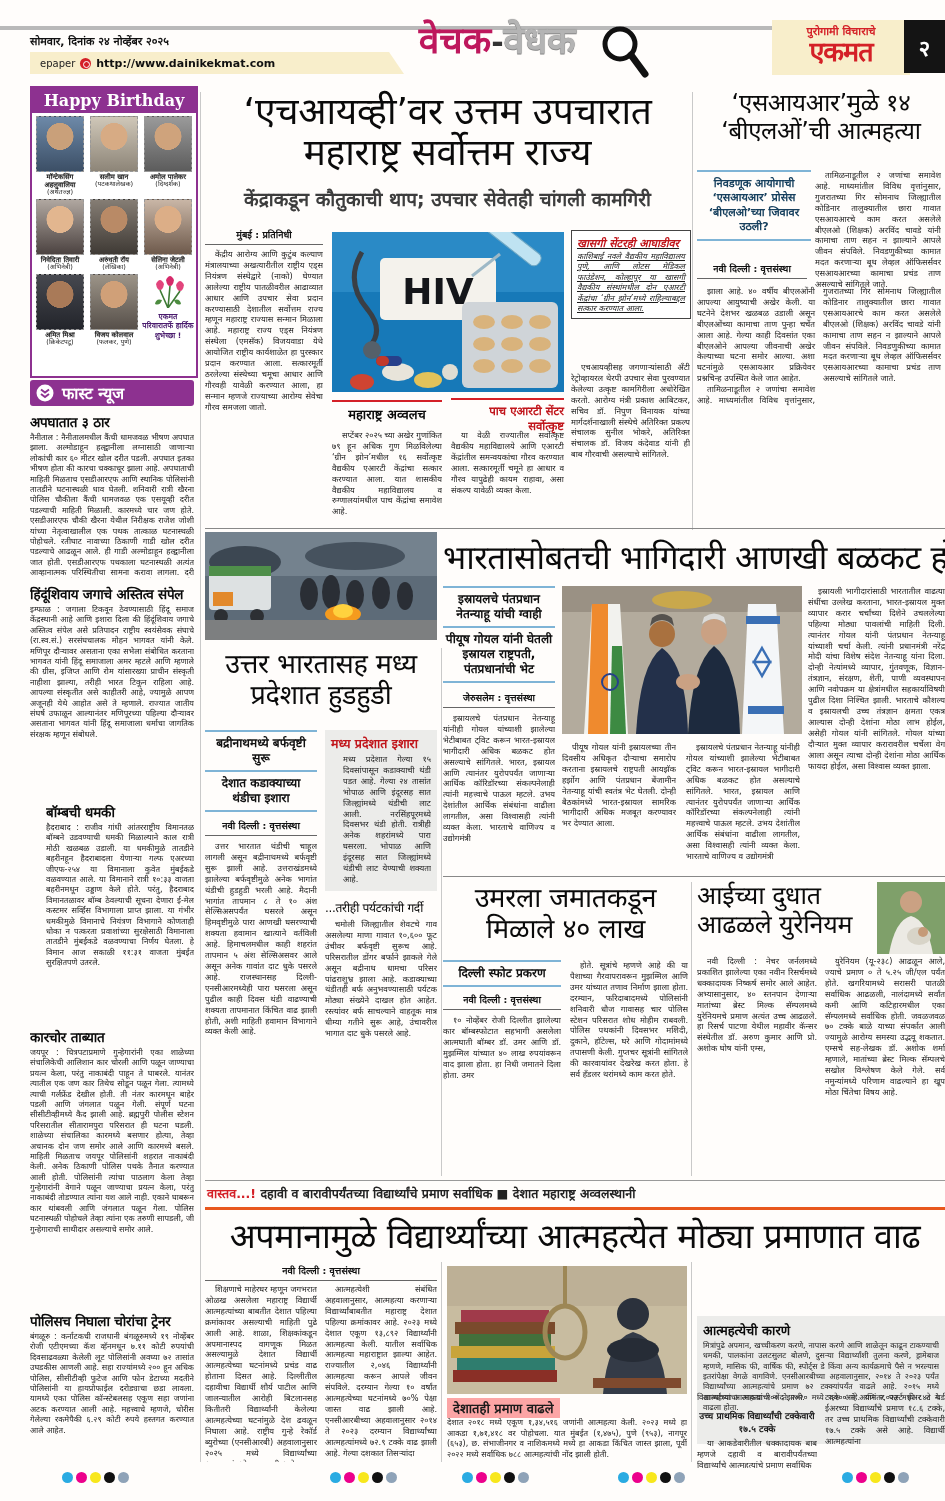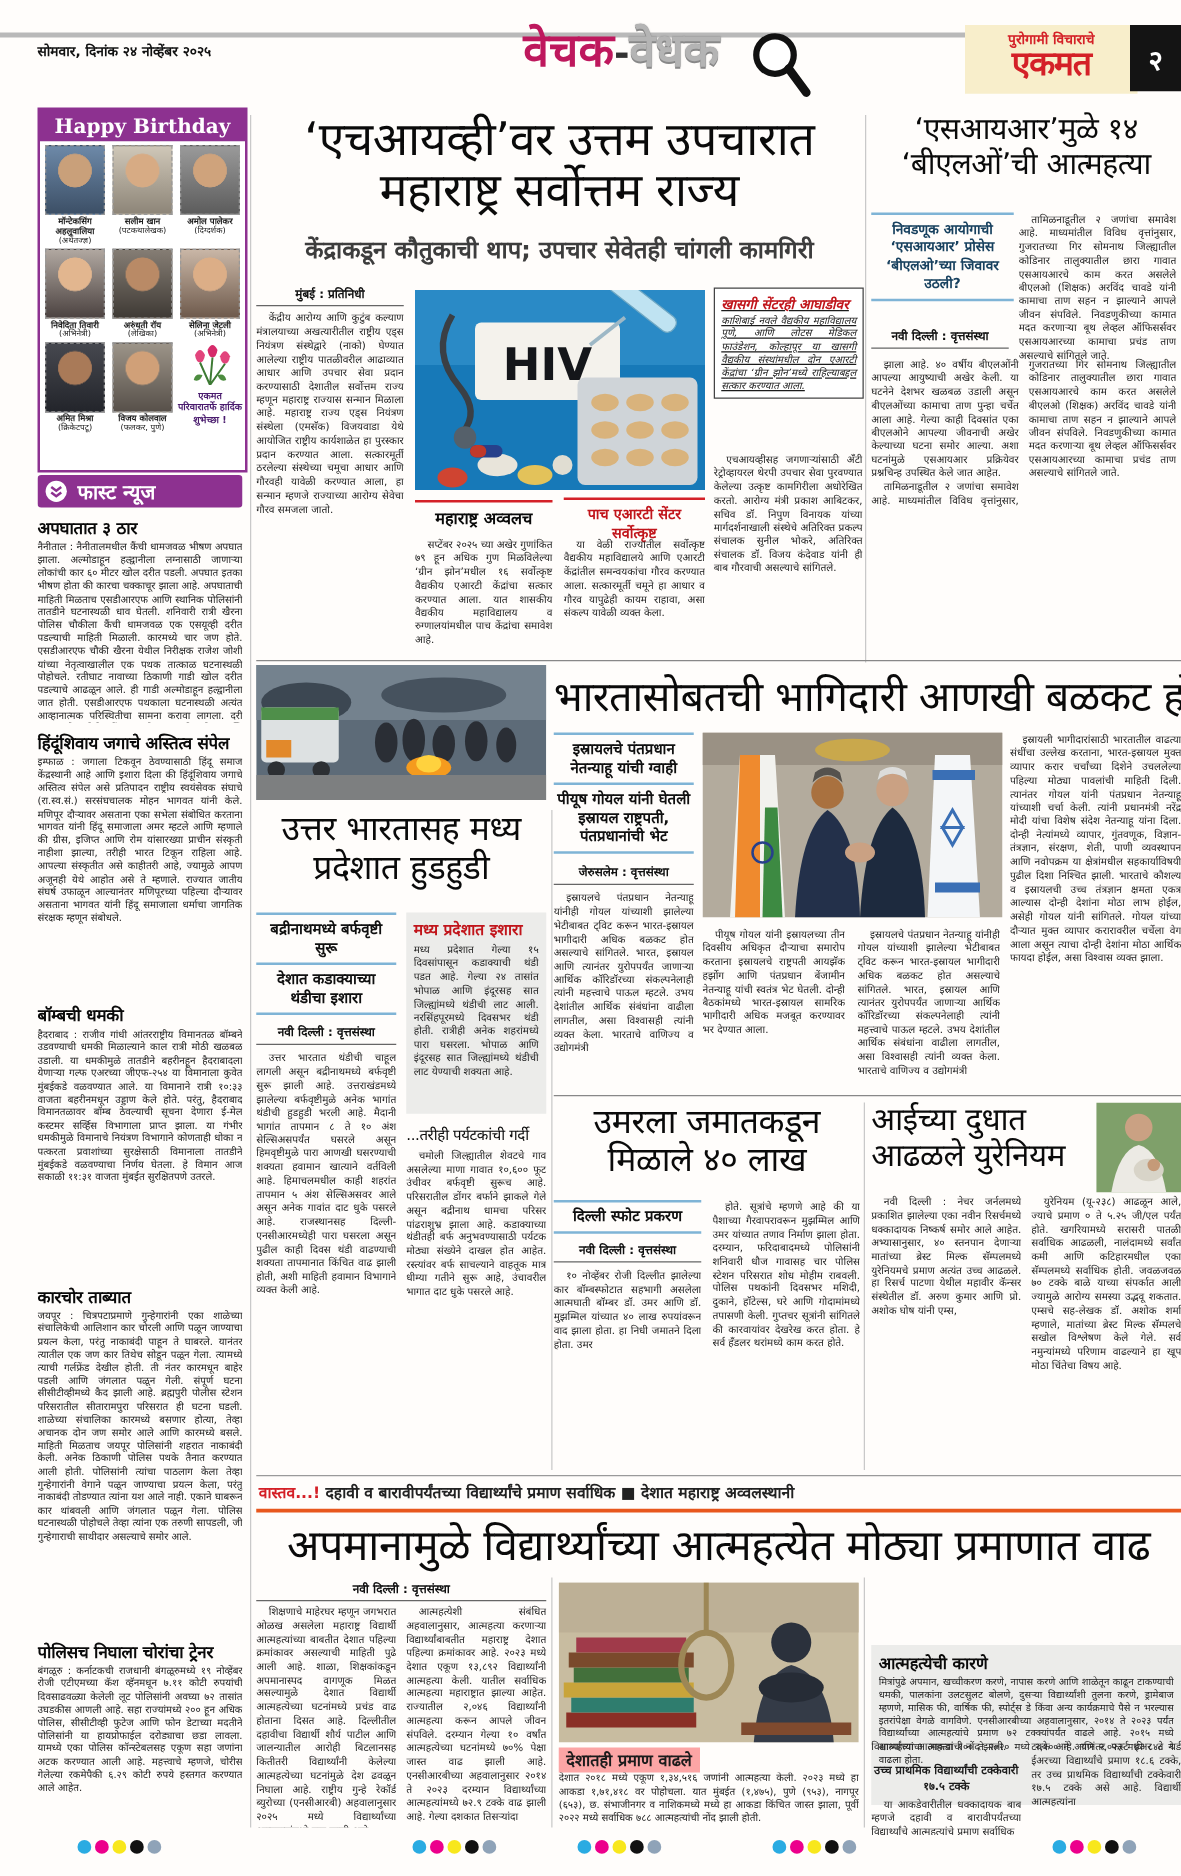--- a/index.html
+++ b/index.html
@@ -70,20 +70,25 @@
   .dotrow{display:flex;gap:3px;}
   .dot{width:11px;height:11px;border-radius:50%;}
 </style>
 </head>
 <body>
 
 <div class="page">
 
   <div class="top-grayrule"></div>
   <div class="abs date" style="left:30px;top:33px;">सोमवार, दिनांक २४ नोव्हेंबर २०२५</div>
+  <div class="abs epaper-band" style="left:30px;top:52px;width:350px;">
+    <span class="epaper-label">epaper</span>
+    <span class="link-ico"></span>
+    <span class="epaper-url">http://www.dainikekmat.com</span>
+  </div>
   <div class="abs masthead" style="left:352px;top:22px;width:290px;text-align:center;">
     <span class="mh-red">वेचक</span><span class="mh-sep">-</span><span class="mh-gray">वेधक</span>
   </div>
   <svg class="abs" style="left:598px;top:24px;" width="52" height="56" viewBox="0 0 52 56">
     <circle cx="22" cy="20" r="15" fill="#fff" stroke="#111" stroke-width="5"></circle>
     <line x1="33" y1="31" x2="47" y2="50" stroke="#111" stroke-width="7" stroke-linecap="round"></line>
   </svg>
   <div class="abs tag-box" style="left:772px;top:20px;width:130px;height:50px;">
     <div class="tag-line">पुरोगामी विचाराचे</div>
     <div class="brand">एकमत</div>
@@ -155,21 +160,21 @@
       <span class="fn-title">फास्ट न्यूज</span>
     </div>
     <div class="ln-item" style="height:172px;">
       <div class="ln-head">अपघातात ३ ठार</div>
       <div class="ln-body">नैनीताल : नैनीतालमधील कैंची धामजवळ भीषण अपघात झाला. अल्मोडाहून हल्द्वानीला लग्नासाठी जाणाऱ्या लोकांची कार ६० मीटर खोल दरीत पडली. अपघात इतका भीषण होता की कारचा चक्काचूर झाला आहे. अपघाताची माहिती मिळताच एसडीआरएफ आणि स्थानिक पोलिसांनी तातडीने घटनास्थळी धाव घेतली. शनिवारी रात्री खैरना पोलिस चौकीला कैंची धामजवळ एक एसयूव्ही दरीत पडल्याची माहिती मिळाली. कारमध्ये चार जण होते. एसडीआरएफ चौकी खैरना येथील निरीक्षक राजेश जोशी यांच्या नेतृत्वाखालील एक पथक तात्काळ घटनास्थळी पोहोचले. रतीघाट नावाच्या ठिकाणी गाडी खोल दरीत पडल्याचे आढळून आले. ही गाडी अल्मोडाहून हल्द्वानीला जात होती. एसडीआरएफ पथकाला घटनास्थळी अत्यंत आव्हानात्मक परिस्थितीचा सामना करावा लागला. दरी खूपच खोल होती, डोंगराळ प्रदेश खडबडीत होता आणि रात्रीच्या दाट अंधारामुळे बचावकार्य आणखी कठीण झाले.</div>
     </div>
     <div class="ln-item" style="height:218px;">
       <div class="ln-head">हिंदूंशिवाय जगाचे अस्तित्व संपेल</div>
       <div class="ln-body">इम्फाळ : जगाला टिकवून ठेवण्यासाठी हिंदू समाज केंद्रस्थानी आहे आणि इशारा दिला की हिंदूंशिवाय जगाचे अस्तित्व संपेल असे प्रतिपादन राष्ट्रीय स्वयंसेवक संघाचे (रा.स्व.सं.) सरसंघचालक मोहन भागवत यांनी केले. मणिपूर दौऱ्यावर असताना एका सभेला संबोधित करताना भागवत यांनी हिंदू समाजाला अमर म्हटले आणि म्हणाले की ग्रीस, इजिप्त आणि रोम यांसारख्या प्राचीन संस्कृती नाहीशा झाल्या, तरीही भारत टिकून राहिला आहे. आपल्या संस्कृतीत असे काहीतरी आहे, ज्यामुळे आपण अजूनही येथे आहोत असे ते म्हणाले. राज्यात जातीय संघर्ष उफाळून आल्यानंतर मणिपूरच्या पहिल्या दौऱ्यावर असताना भागवत यांनी हिंदू समाजाला धर्माचा जागतिक संरक्षक म्हणून संबोधले.</div>
     </div>
-    <div class="ln-item" style="height:225px;">
+    <div class="ln-item" style="height:225px;margin-left:16px;">
       <div class="ln-head">बॉम्बची धमकी</div>
       <div class="ln-body">हैदराबाद : राजीव गांधी आंतरराष्ट्रीय विमानतळ बॉम्बने उडवण्याची धमकी मिळाल्याने काल रात्री मोठी खळबळ उडाली. या धमकीमुळे तातडीने बहरीनहून हैदराबादला येणाऱ्या गल्फ एअरच्या जीएफ-२५४ या विमानाला कुवेत मुंबईकडे वळवण्यात आले. या विमानाने रात्री १०:३३ वाजता बहरीनमधून उड्डाण केले होते. परंतु, हैदराबाद विमानतळावर बॉम्ब ठेवल्याची सूचना देणारा ई-मेल कस्टमर सर्व्हिस विभागाला प्राप्त झाला. या गंभीर धमकीमुळे विमानाचे नियंत्रण विभागाने कोणताही धोका न पत्करता प्रवाशांच्या सुरक्षेसाठी विमानाला तातडीने मुंबईकडे वळवण्याचा निर्णय घेतला. हे विमान आज सकाळी ११:३१ वाजता मुंबईत सुरक्षितपणे उतरले.</div>
     </div>
     <div class="ln-item" style="height:284px;">
       <div class="ln-head">कारचोर ताब्यात</div>
       <div class="ln-body">जयपूर : चित्रपटाप्रमाणे गुन्हेगारांनी एका शाळेच्या संचालिकेची आलिशान कार चोरली आणि पळून जाण्याचा प्रयत्न केला, परंतु नाकाबंदी पाहून ते घाबरले. यानंतर त्यातील एक जण कार तिथेच सोडून पळून गेला. त्यामध्ये त्याची गर्लफ्रेंड देखील होती. ती नंतर कारमधून बाहेर पडली आणि जंगलात पळून गेली. संपूर्ण घटना सीसीटीव्हीमध्ये कैद झाली आहे. ब्रह्मपुरी पोलीस स्टेशन परिसरातील सीतारामपुरा परिसरात ही घटना घडली. शाळेच्या संचालिका कारमध्ये बसणार होत्या, तेव्हा अचानक दोन जण समोर आले आणि कारमध्ये बसले. माहिती मिळताच जयपूर पोलिसांनी शहरात नाकाबंदी केली. अनेक ठिकाणी पोलिस पथके तैनात करण्यात आली होती. पोलिसांनी त्यांचा पाठलाग केला तेव्हा गुन्हेगारांनी वेगाने पळून जाण्याचा प्रयत्न केला, परंतु नाकाबंदी तोडण्यात त्यांना यश आले नाही. एकाने घाबरून कार थांबवली आणि जंगलात पळून गेला. पोलिस घटनास्थळी पोहोचले तेव्हा त्यांना एक तरुणी सापडली, जी गुन्हेगाराची साथीदार असल्याचे समोर आले.</div>
     </div>
     <div class="ln-item" style="height:150px;">
       <div class="ln-head">पोलिसच निघाला चोरांचा ट्रेनर</div>
       <div class="ln-body">बंगळूरु : कर्नाटकची राजधानी बंगळूरुमध्ये १९ नोव्हेंबर रोजी एटीएमच्या कॅश व्हॅनमधून ७.११ कोटी रुपयांची दिवसाढवळ्या केलेली लूट पोलिसांनी अवघ्या ७२ तासांत उघडकीस आणली आहे. सहा राज्यांमध्ये २०० हून अधिक पोलिस, सीसीटीव्ही फुटेज आणि फोन डेटाच्या मदतीने पोलिसांनी या हायप्रोफाईल दरोड्याचा छडा लावला. यामध्ये एका पोलिस कॉन्स्टेबलसह एकूण सहा जणांना अटक करण्यात आली आहे. महत्त्वाचे म्हणजे, चोरीस गेलेल्या रकमेपैकी ६.२९ कोटी रुपये हस्तगत करण्यात आले आहेत.</div>
@@ -211,21 +216,21 @@
           <ellipse cx="208" cy="134" rx="11" ry="7"></ellipse>
       </g>
       <ellipse cx="66" cy="140" rx="16" ry="9" fill="#e8e4da"></ellipse>
       <ellipse cx="96" cy="148" rx="14" ry="8" fill="#e3c25a"></ellipse>
       <ellipse cx="30" cy="150" rx="12" ry="8" fill="#cf4431"></ellipse>
       <circle cx="118" cy="140" r="8" fill="#e0ddd2"></circle>
       <rect x="44" y="124" width="26" height="10" rx="5" fill="#27408b"></rect>
         <rect x="44" y="124" width="13" height="10" rx="5" fill="#c0392b"></rect>
     </svg>
     <div class="abs redtag" style="left:127px;top:174px;width:110px;">महाराष्ट्र अव्वलच</div>
-    <div class="abs redbox-title" style="left:246px;top:172px;width:113px;">पाच एआरटी सेंटर सर्वोत्कृष्ट</div>
+    <div class="abs redbox-title" style="left:246px;top:172px;width:113px;text-align:right;">पाच एआरटी सेंटर सर्वोत्कृष्ट</div>
     <div class="abs body-txt" style="left:127px;top:204px;width:110px;height:96px;">
         <p>सप्टेंबर २०२५ च्या अखेर गुणांकित ७९ हून अधिक गुण मिळविलेल्या ‘ग्रीन झोन’मधील १६ सर्वोत्कृष्ट वैद्यकीय एआरटी केंद्रांचा सत्कार करण्यात आला. यात शासकीय वैद्यकीय महाविद्यालय व रुग्णालयांमधील पाच केंद्रांचा समावेश आहे.</p>
       </div>
     <div class="abs body-txt" style="left:246px;top:204px;width:113px;height:96px;">
         <p>या वेळी राज्यातील सर्वोत्कृष्ट वैद्यकीय महाविद्यालये आणि एआरटी केंद्रांतील समन्वयकांचा गौरव करण्यात आला. सत्कारमूर्ती चमूने हा आधार व गौरव यापुढेही कायम राहावा, असा संकल्प यावेळी व्यक्त केला.</p>
       </div>
     <div class="abs pvt-box" style="left:366px;top:4px;width:108px;text-decoration:underline;">
       <div class="pvt-title">खासगी सेंटरही आघाडीवर</div>
       <div class="pvt-body">काशिबाई नवले वैद्यकीय महाविद्यालय पुणे, आणि लोटस मेडिकल फाउंडेशन, कोल्हापूर या खासगी वैद्यकीय संस्थांमधील दोन एआरटी केंद्रांचा ‘ग्रीन झोन’मध्ये राहिल्याबद्दल सत्कार करण्यात आला.</div>
     </div>
@@ -324,21 +329,21 @@
       <div class="deck">बद्रीनाथमध्ये बर्फवृष्टी सुरू</div>
       <div class="deck" style="border-top:none;">देशात कडाक्याच्या थंडीचा इशारा</div>
       <div class="byline" style="margin-top:5px;">नवी दिल्ली : वृत्तसंस्था</div>
       <div class="body-txt" style="height:330px;margin-top:5px;">
           <p>उत्तर भारतात थंडीची चाहूल लागली असून बद्रीनाथमध्ये बर्फवृष्टी सुरू झाली आहे. उत्तराखंडमध्ये झालेल्या बर्फवृष्टीमुळे अनेक भागांत थंडीची हुडहुडी भरली आहे. मैदानी भागांत तापमान ८ ते १० अंश सेल्सिअसपर्यंत घसरले असून हिमवृष्टीमुळे पारा आणखी घसरण्याची शक्यता हवामान खात्याने वर्तविली आहे. हिमाचलमधील काही शहरांत तापमान ५ अंश सेल्सिअसवर आले असून अनेक गावांत दाट धुके पसरले आहे. राजस्थानसह दिल्ली-एनसीआरमध्येही पारा घसरला असून पुढील काही दिवस थंडी वाढण्याची शक्यता तापमानात किंचित वाढ झाली होती, अशी माहिती हवामान विभागाने व्यक्त केली आहे.</p>
         </div>
     </div>
     <div class="abs" style="left:120px;top:82px;width:112px;">
       <div class="graybox">
         <div class="t">मध्य प्रदेशात इशारा</div>
-        <div class="body-txt" style="height:132px;">मध्य प्रदेशात गेल्या १५ दिवसांपासून कडाक्याची थंडी पडत आहे. गेल्या २४ तासांत भोपाळ आणि इंदूरसह सात जिल्ह्यांमध्ये थंडीची लाट आली. नरसिंहपूरमध्ये दिवसभर थंडी होती. रात्रीही अनेक शहरांमध्ये पारा घसरला. भोपाळ आणि इंदूरसह सात जिल्ह्यांमध्ये थंडीची लाट येण्याची शक्यता आहे.</div>
+        <div class="body-txt" style="height:132px;margin-left:12px;">मध्य प्रदेशात गेल्या १५ दिवसांपासून कडाक्याची थंडी पडत आहे. गेल्या २४ तासांत भोपाळ आणि इंदूरसह सात जिल्ह्यांमध्ये थंडीची लाट आली. नरसिंहपूरमध्ये दिवसभर थंडी होती. रात्रीही अनेक शहरांमध्ये पारा घसरला. भोपाळ आणि इंदूरसह सात जिल्ह्यांमध्ये थंडीची लाट येण्याची शक्यता आहे.</div>
       </div>
       <div class="hl" style="font-size:12px;margin:8px 0 3px;">...तरीही पर्यटकांची गर्दी</div>
       <div class="body-txt" style="height:240px;">
           <p>चमोली जिल्ह्यातील शेवटचे गाव असलेल्या माणा गावात १०,६०० फूट उंचीवर बर्फवृष्टी सुरूच आहे. परिसरातील डोंगर बर्फाने झाकले गेले असून बद्रीनाथ धामचा परिसर पांढराशुभ्र झाला आहे. कडाक्याच्या थंडीतही बर्फ अनुभवण्यासाठी पर्यटक मोठ्या संख्येने दाखल होत आहेत. रस्त्यांवर बर्फ साचल्याने वाहतूक मात्र धीम्या गतीने सुरू आहे, उंचावरील भागात दाट धुके पसरले आहे.</p>
         </div>
     </div>
   </div>
 
   <div class="vrule" style="left:441px;top:648px;height:528px;"></div>
   <div class="hrule" style="left:443px;top:876px;width:502px;background:#888;"></div>

